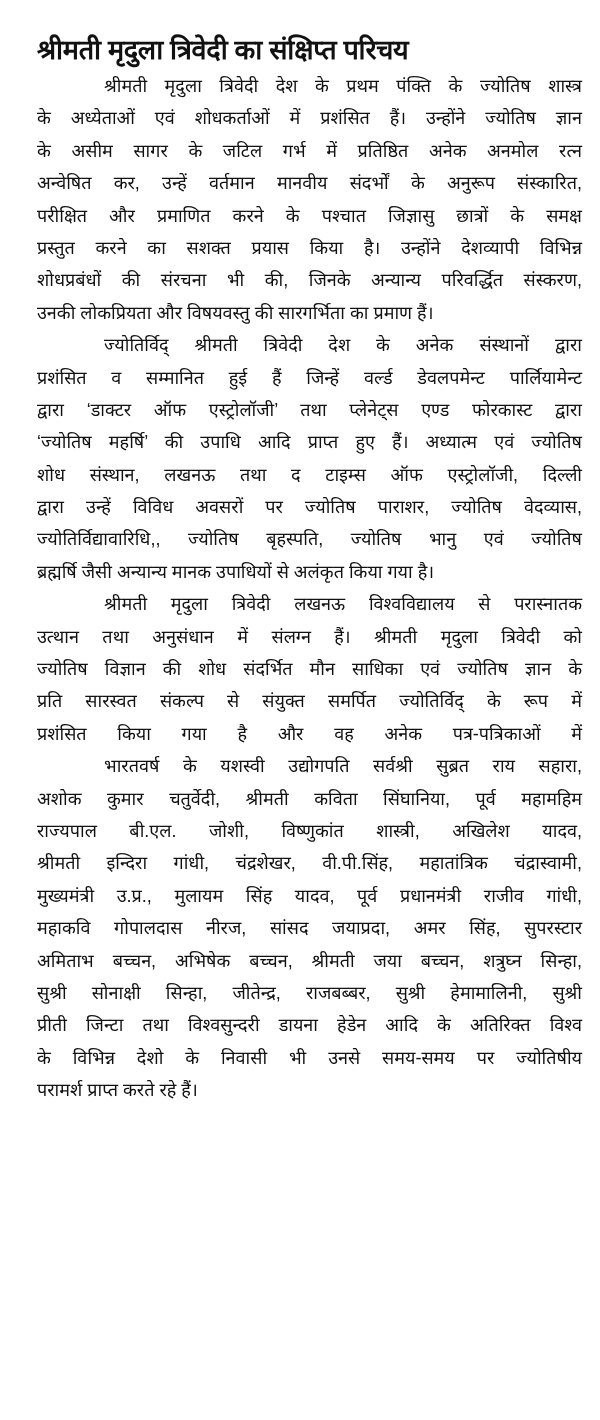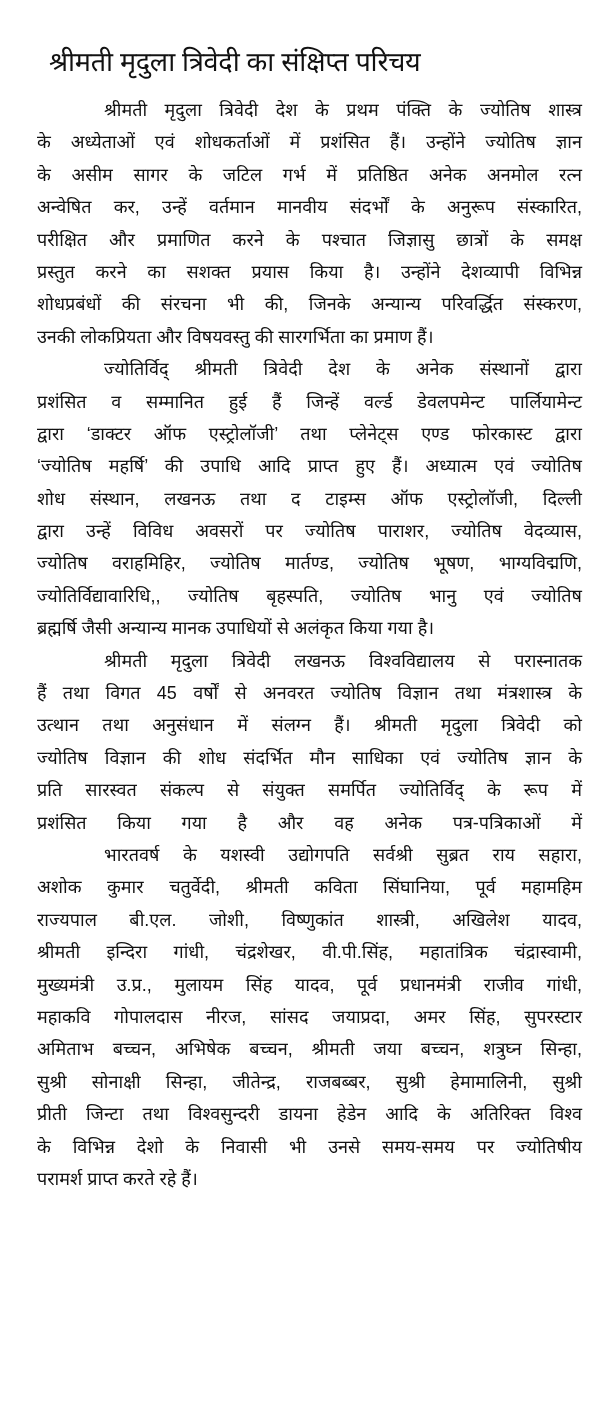--- a/index.html
+++ b/index.html
@@ -3,22 +3,22 @@
 <meta charset="utf-8">
 <style>
   html, body { margin: 0; padding: 0; background: #ffffff; }
   body { width: 600px; height: 1420px; overflow: hidden; position: relative; }
   .page {
     position: absolute; left: 37px; top: 30px; width: 545px;
     color: #111111;
     font-family: "Liberation Sans", "DejaVu Sans", sans-serif;
   }
   .title {
-    font-size: 27px; font-weight: normal; line-height: 40px; height: 40px;
-    margin: 12px; white-space: nowrap; letter-spacing: -0.3px;
+    font-size: 27px; font-weight: bold; line-height: 40px; height: 40px;
+    margin: 0; white-space: nowrap; letter-spacing: -0.3px;
   }
   .line {
     font-size: 18px; line-height: 32.4px; height: 32.4px;
     text-align: justify; text-align-last: justify;
     white-space: nowrap; overflow: visible; display: block;
   }
   .line.last { text-align-last: left; }
   .line.indent { padding-left: 67px; }
 </style>
 </head>
@@ -38,28 +38,26 @@
     <span class="line last">उनकी लोकप्रियता और विषयवस्तु की सारगर्भिता का प्रमाण हैं।</span>
   </div>
 
   <div>
     <span class="line indent">ज्योतिर्विद् श्रीमती त्रिवेदी देश के अनेक संस्थानों द्वारा</span>
     <span class="line">प्रशंसित व सम्मानित हुई हैं जिन्हें वर्ल्ड डेवलपमेन्ट पार्लियामेन्ट</span>
     <span class="line">द्वारा ‘डाक्टर ऑफ एस्ट्रोलॉजी’ तथा प्लेनेट्स एण्ड फोरकास्ट द्वारा</span>
     <span class="line">‘ज्योतिष महर्षि’ की उपाधि आदि प्राप्त हुए हैं। अध्यात्म एवं ज्योतिष</span>
     <span class="line">शोध संस्थान, लखनऊ तथा द टाइम्स ऑफ एस्ट्रोलॉजी, दिल्ली</span>
     <span class="line">द्वारा उन्हें विविध अवसरों पर ज्योतिष पाराशर, ज्योतिष वेदव्यास,</span>
-    <span class="line">ज्योतिष वराहमिहिर, ज्योतिष मार्तण्ड, ज्योतिष भूषण, भाग्यविद्मणि,</span>
     <span class="line">ज्योतिर्विद्यावारिधि,, ज्योतिष बृहस्पति, ज्योतिष भानु एवं ज्योतिष</span>
     <span class="line last">ब्रह्मर्षि जैसी अन्यान्य मानक उपाधियों से अलंकृत किया गया है।</span>
   </div>
 
   <div>
     <span class="line indent">श्रीमती मृदुला त्रिवेदी लखनऊ विश्वविद्यालय से परास्नातक</span>
-    <span class="line">हैं तथा विगत 45 वर्षों से अनवरत ज्योतिष विज्ञान तथा मंत्रशास्त्र के</span>
     <span class="line">उत्थान तथा अनुसंधान में संलग्न हैं। श्रीमती मृदुला त्रिवेदी को</span>
     <span class="line">ज्योतिष विज्ञान की शोध संदर्भित मौन साधिका एवं ज्योतिष ज्ञान के</span>
     <span class="line">प्रति सारस्वत संकल्प से संयुक्त समर्पित ज्योतिर्विद् के रूप में</span>
     <span class="line">प्रशंसित किया गया है और वह अनेक पत्र-पत्रिकाओं में</span>
   </div>
 
   <div>
     <span class="line indent">भारतवर्ष के यशस्वी उद्योगपति सर्वश्री सुब्रत राय सहारा,</span>
     <span class="line">अशोक कुमार चतुर्वेदी, श्रीमती कविता सिंघानिया, पूर्व महामहिम</span>
     <span class="line">राज्यपाल बी.एल. जोशी, विष्णुकांत शास्त्री, अखिलेश यादव,</span>

